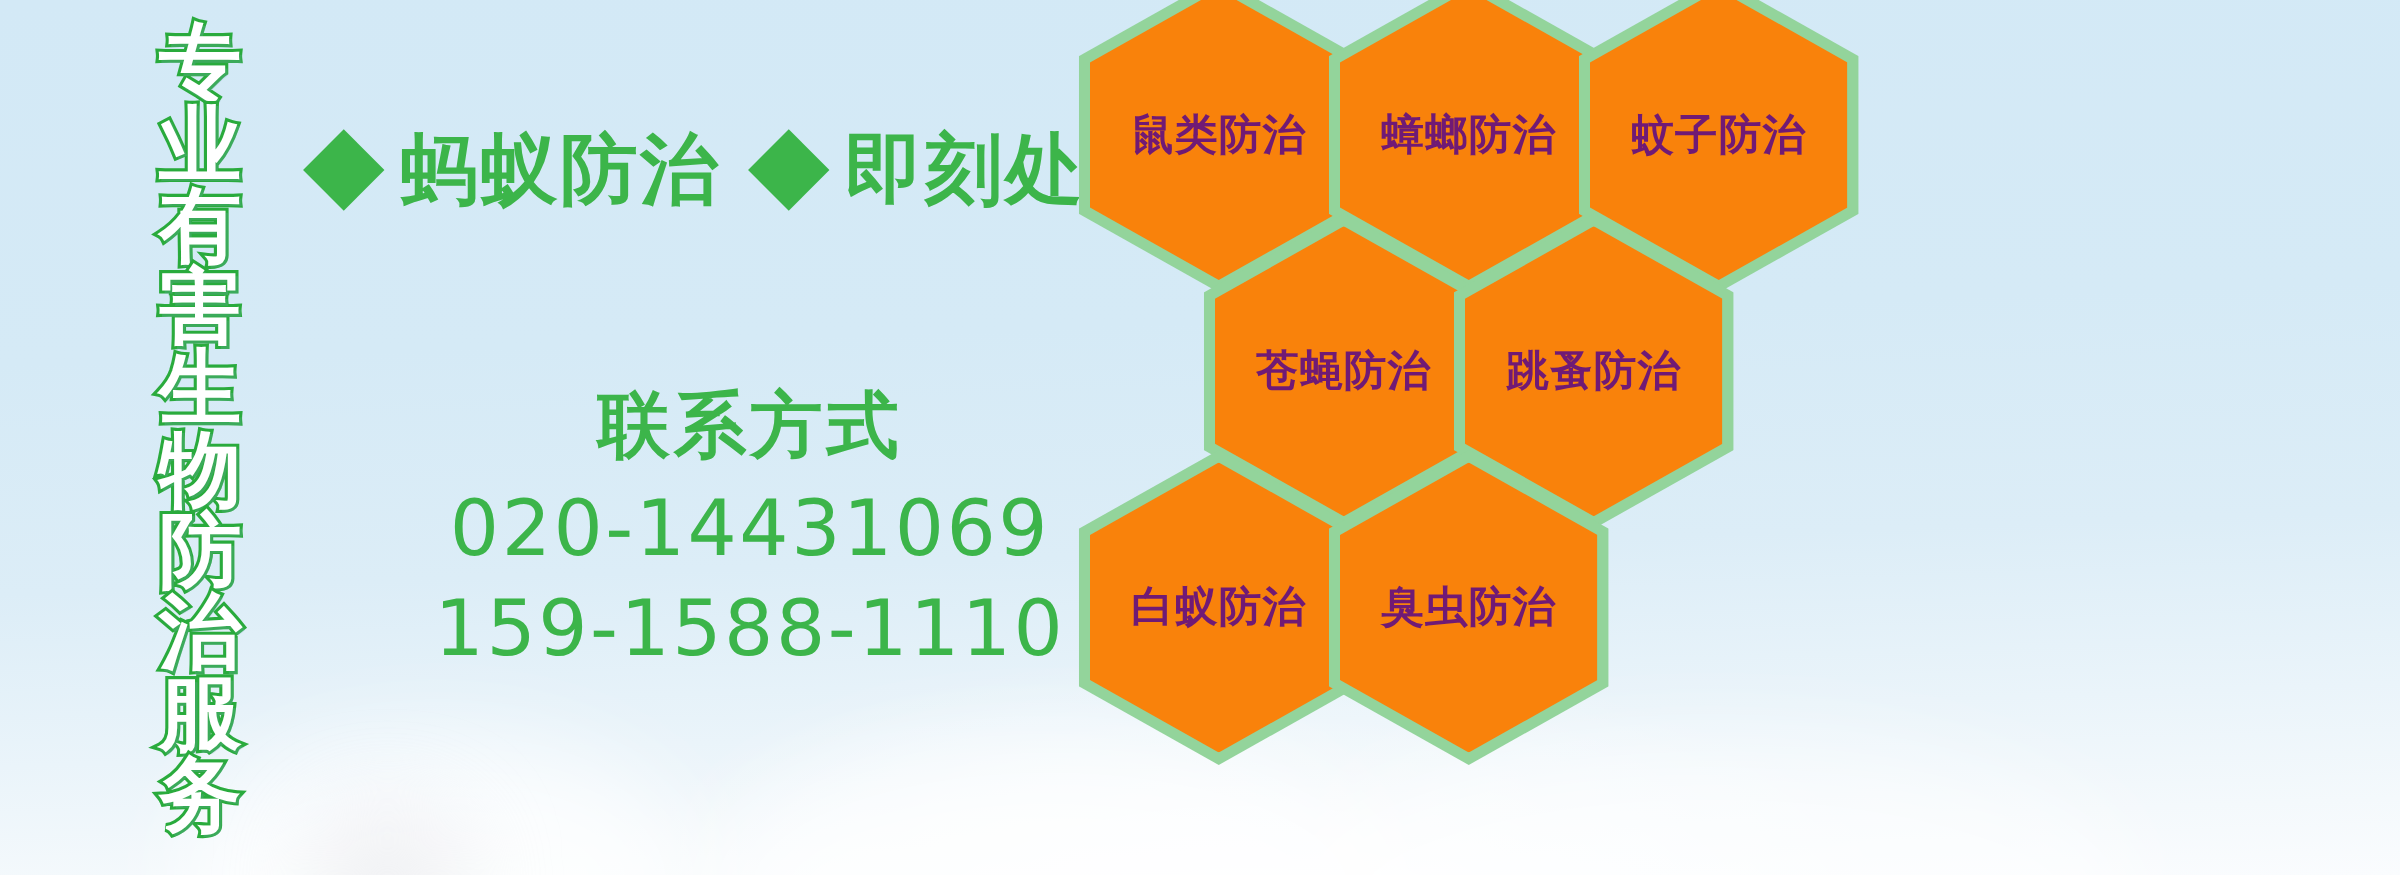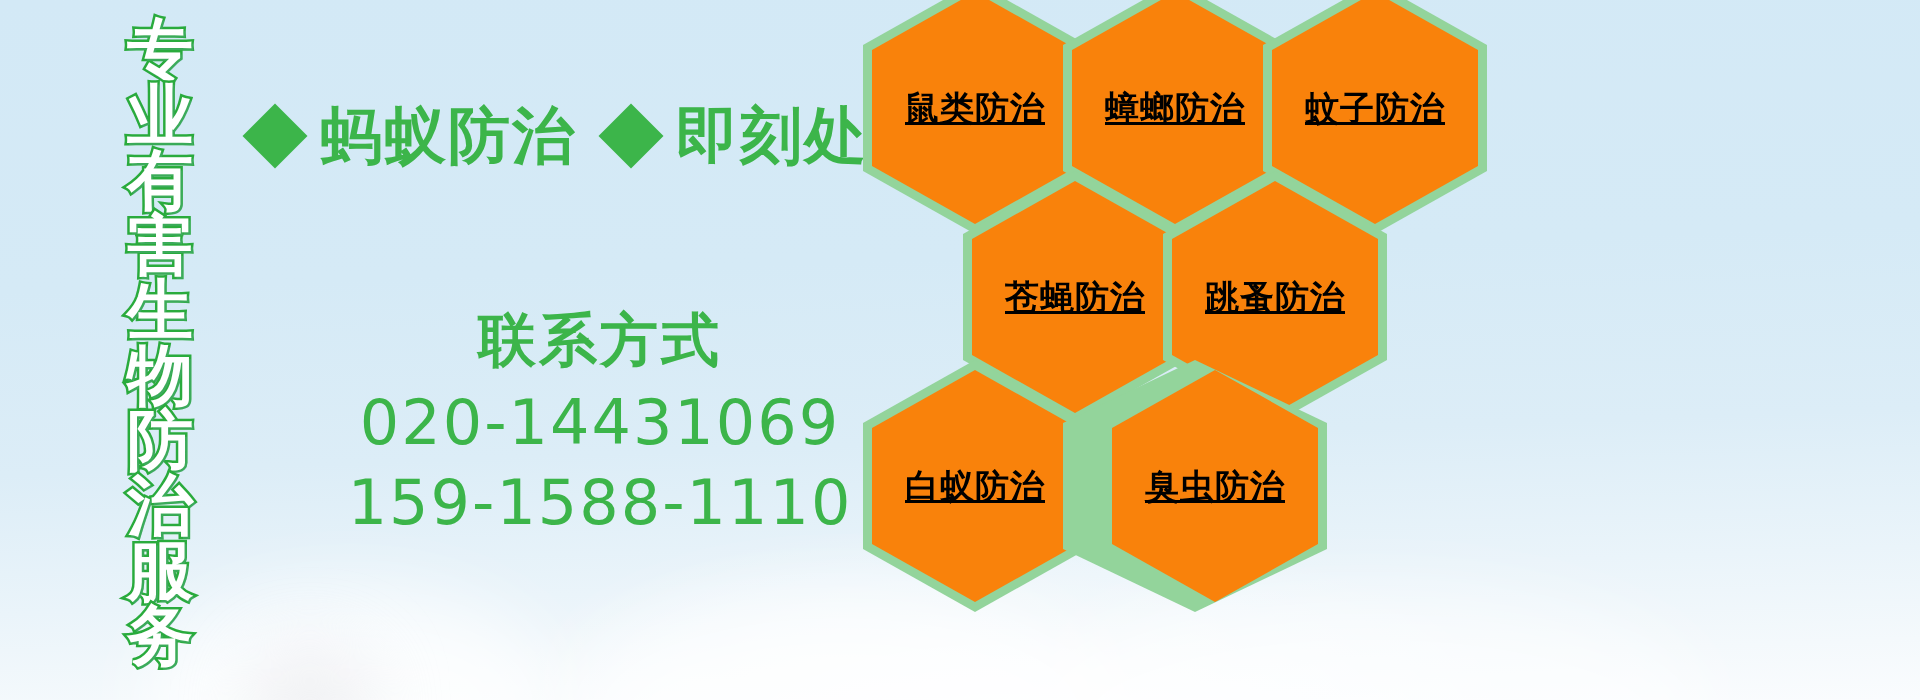--- a/index.html
+++ b/index.html
@@ -137,39 +137,38 @@
   .hex-inner {
     width: 206px;
     height: 232px;
     clip-path: polygon(50% 0%, 100% 25%, 100% 75%, 50% 100%, 0% 75%, 0% 25%);
     background: #f9820b;
     display: flex;
     align-items: center;
     justify-content: center;
   }
   .hex-label {
-    color: #000000;
+    color: #701a75;
     font-size: 34px;
     font-weight: 700;
     letter-spacing: 1px;
     white-space: nowrap;
     line-height: 1;
-    text-decoration: underline;
   }
 
   
   .hex.r1c1 { left: 8px;   top: 0px; }
   .hex.r1c2 { left: 208px; top: 0px; }
   .hex.r1c3 { left: 408px; top: 0px; }
   
   .hex.r2c1 { left: 108px; top: 189px; }
   .hex.r2c2 { left: 308px; top: 189px; }
   
   .hex.r3c1 { left: 8px;   top: 378px; }
-  .hex.r3c2 { left: 208px; top: 378px; padding-left: 40px; }
+  .hex.r3c2 { left: 208px; top: 378px; }
   .hex.r3c3 { left: 408px; top: 378px; }
 </style>
 </head>
 <body>
 
 <div id="banner">
 
   <div class="haze haze-a"></div>
   <div class="haze haze-b"></div>
   <div class="haze haze-c"></div>

